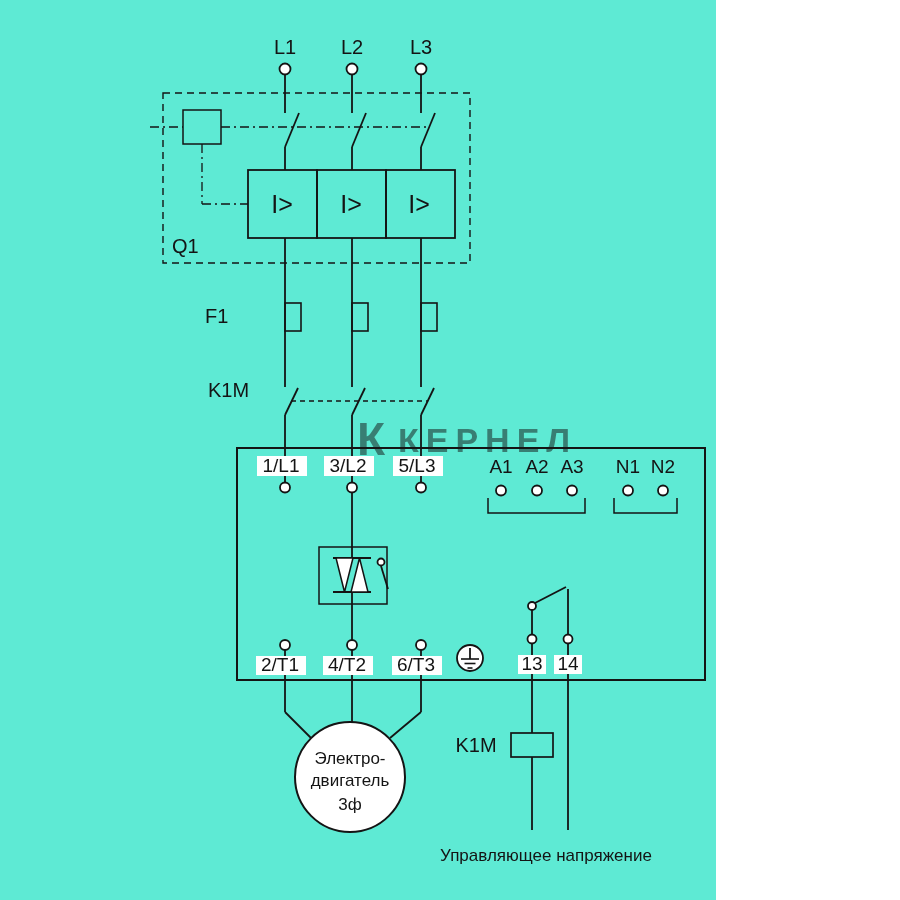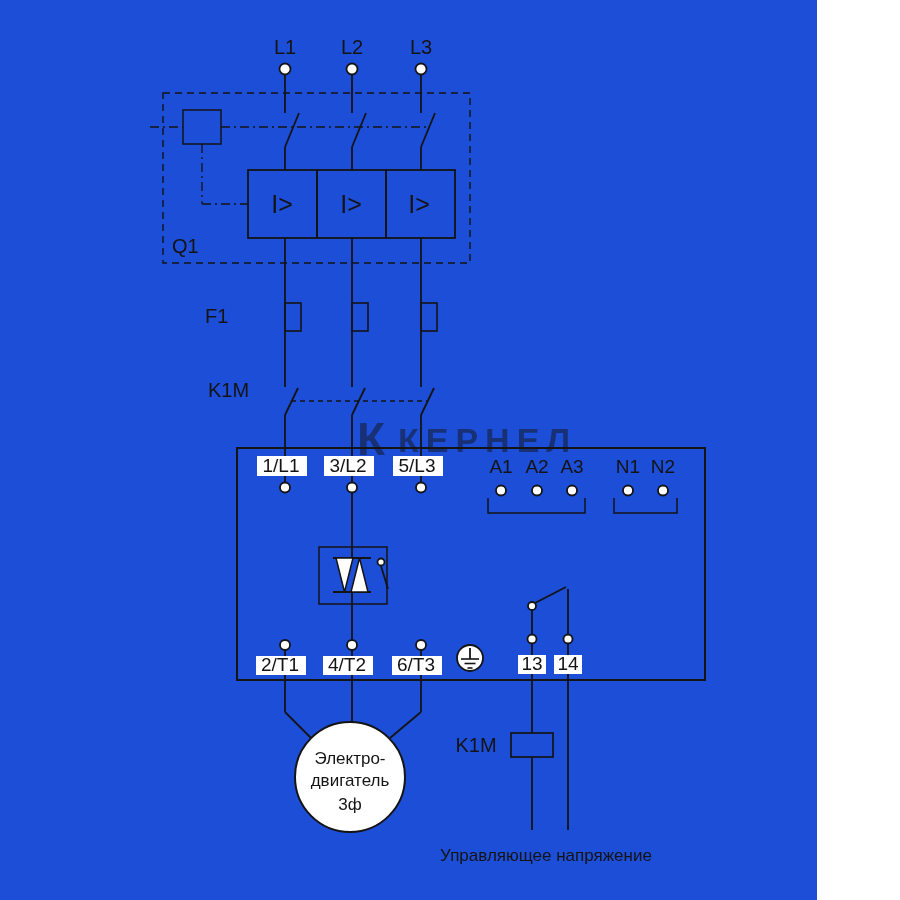--- a/index.html
+++ b/index.html
@@ -1,16 +1,16 @@
 <!DOCTYPE html>
 <html><head>
 <meta charset="utf-8">
 <style>
   html,body{margin:0;padding:0;background:#ffffff;}
-  .canvas{position:relative;width:817px;height:900px;background:#1d4ed8;overflow:hidden;}
+  .canvas{position:relative;width:716px;height:900px;background:#5eead4;overflow:hidden;}
   svg{position:absolute;left:0;top:0;}
   svg text{font-family:"Liberation Sans",sans-serif;fill:#141414;stroke:none;}
   .lbl{font-size:20px;}
   .term{font-size:19px;}
   .small{font-size:17px;}
   .trip{font-size:25px;}
   .wm-logo{font-size:46px;font-weight:bold;}
   .wm-text{font-size:34px;font-weight:bold;letter-spacing:7px;}
 </style>
 </head>

